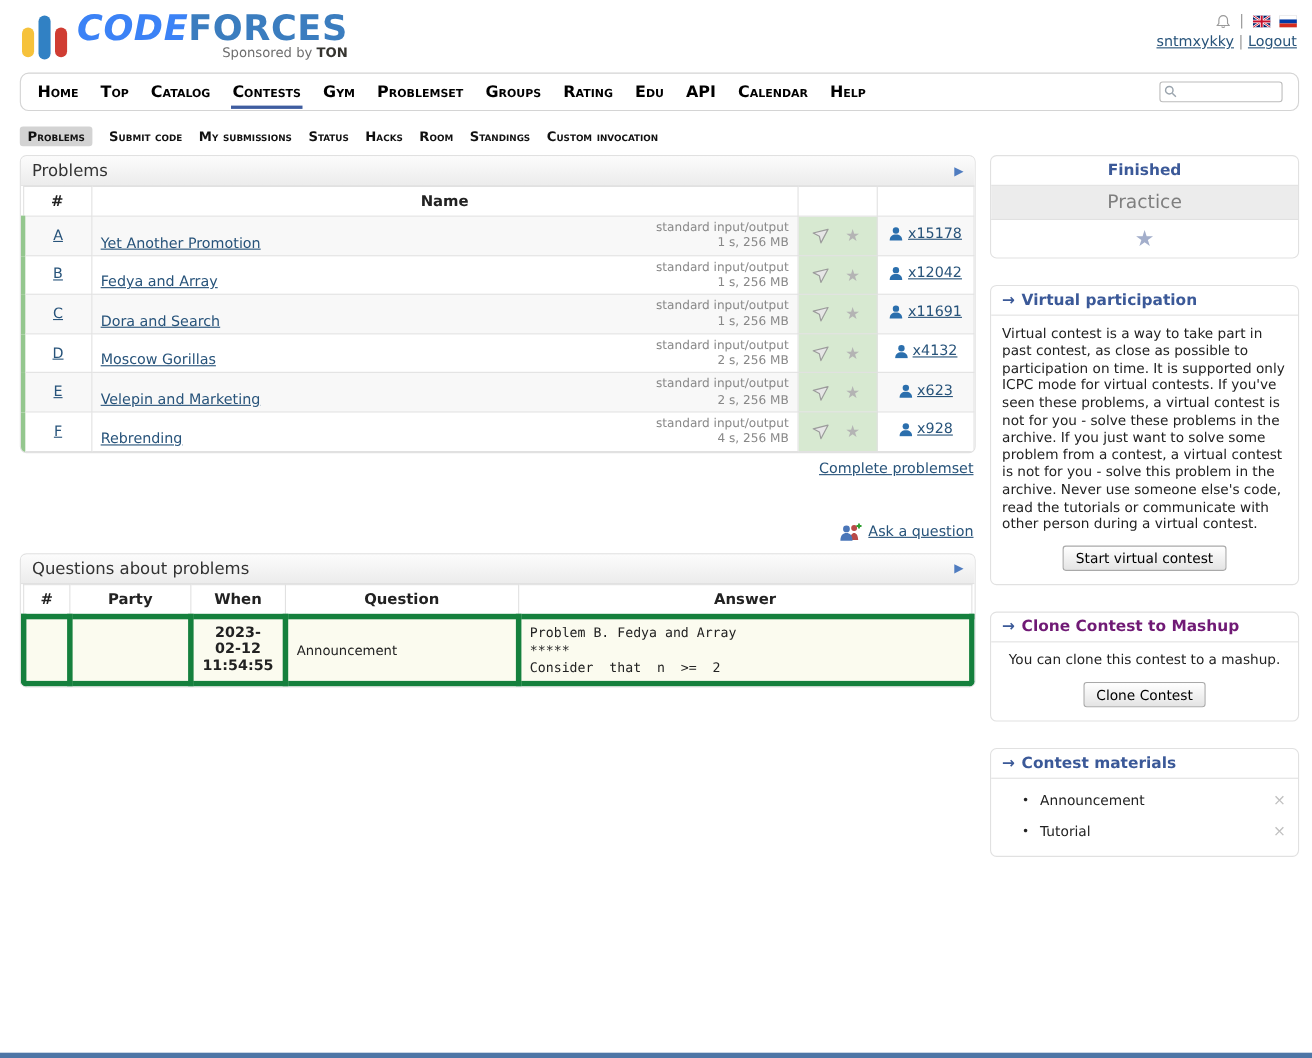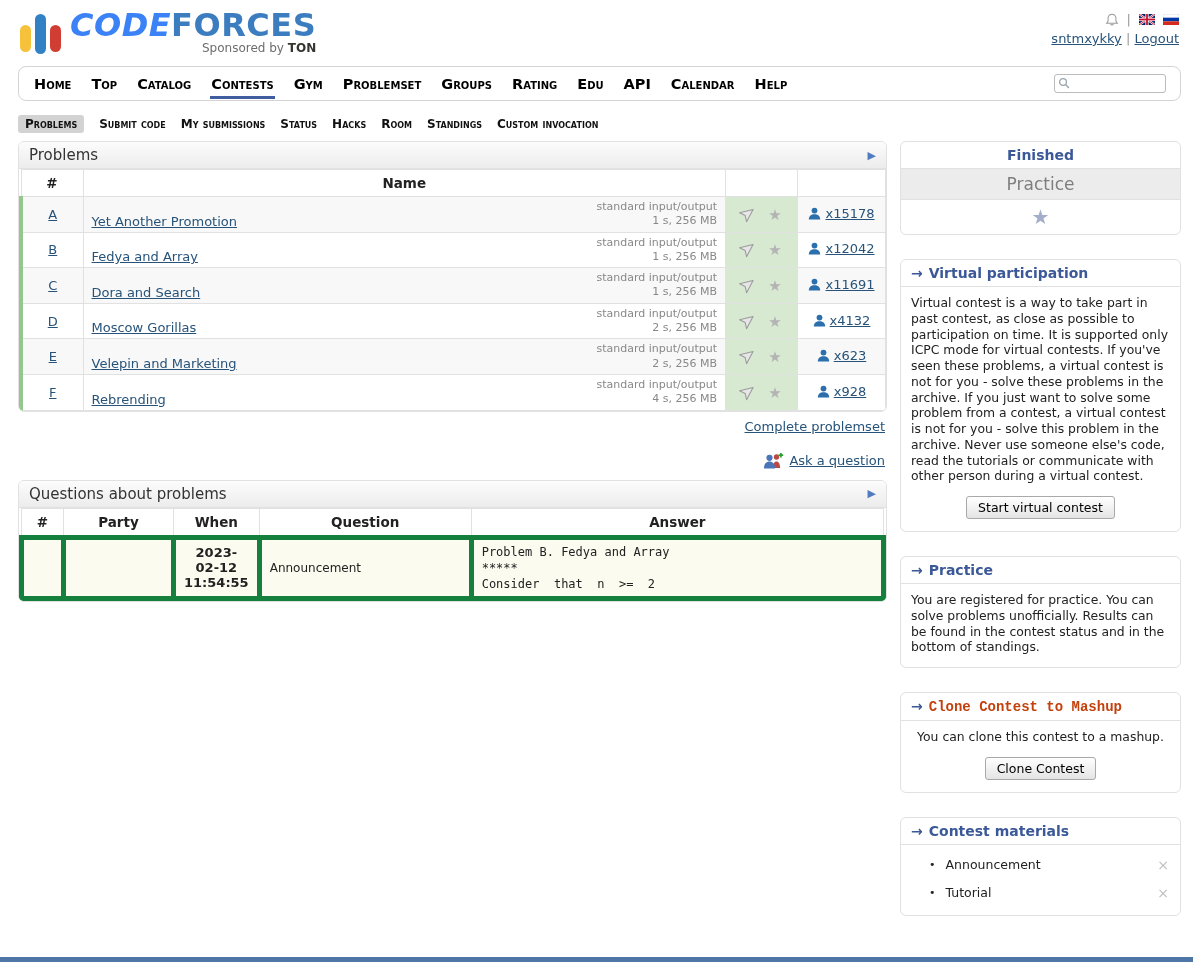--- a/index.html
+++ b/index.html
@@ -66,21 +66,21 @@
   td.p-index { width:58px; text-align:center; border-left:4px solid #94c78e; }
   td.p-name .name-wrap { display:flex; justify-content:space-between; align-items:flex-end; gap:8px; }
   .constraints { text-align:right; color:#888; font-size:11px; line-height:1.3; white-space:nowrap; }
   td.p-act { width:72px; text-align:center; white-space:nowrap; background:#d7e9d1 !important; }
   .plane { display:inline-block; transform:rotate(-38deg); vertical-align:middle; margin-right:7px; }
   .fav-star { color:#b4b4b4; font-size:15px; vertical-align:middle; text-decoration:none; cursor:pointer; }
   td.p-solved { width:88px; text-align:center; white-space:nowrap; }
   td.p-solved a { display:inline-flex; align-items:center; gap:4px; }
 
   .complete-row { text-align:right; margin:7px 2px 0; font-size:13px; }
-  .ask-row { text-align:right; margin:18px 2px 10px; font-size:13px; display:flex; justify-content:flex-end; align-items:center; gap:5px; }
+  .ask-row { text-align:right; margin:41px 2px 10px; font-size:13px; display:flex; justify-content:flex-end; align-items:center; gap:5px; }
 
   
   table.questions { width:100%; border-collapse:collapse; }
   .questions th { border:1px solid #e1e1e1; padding:5px; font-size:13.5px; background:#fff; }
   .questions td { border:5px solid #15803d; padding:4px 8px; vertical-align:middle; }
   .q-num   { width:42px; }
   .q-party { width:110px; }
   .q-when  { width:76px; text-align:center; font-weight:bold; font-size:13px; }
   .q-question { width:212px; font-size:12px; }
   .qrow td { background:#fbfbef; }
@@ -450,30 +450,24 @@
     <div class="roundbox side-box">
       <div class="side-caption">
         <a class="arrow">→</a><a style="color:#3b5998;text-decoration:none;">Virtual participation</a>
       </div>
       <div class="side-body">Virtual contest is a way to take part in past contest, as close as possible to participation on time. It is supported only ICPC mode for virtual contests. If you've seen these problems, a virtual contest is not for you - solve these problems in the archive. If you just want to solve some problem from a contest, a virtual contest is not for you - solve this problem in the archive. Never use someone else's code, read the tutorials or communicate with other person during a virtual contest.</div>
       <div class="btn-row">
         <button class="btn">Start virtual contest</button>
       </div>
     </div>
 
+
     <div class="roundbox side-box">
       <div class="side-caption">
-        <a class="arrow">→</a><a style="color:#3b5998;text-decoration:none;">Practice</a>
-      </div>
-      <div class="side-body" style="padding-bottom:12px;">You are registered for practice. You can solve problems unofficially. Results can be found in the contest status and in the bottom of standings.</div>
-    </div>
-
-    <div class="roundbox side-box">
-      <div class="side-caption">
-        <a class="arrow">→</a><a style="color:#c2410c;text-decoration:none;font-family:Liberation Mono, monospace;">Clone Contest to Mashup</a>
+        <a class="arrow">→</a><a style="color:#701a75;text-decoration:none;">Clone Contest to Mashup</a>
       </div>
       <div class="side-body center">You can clone this contest to a mashup.</div>
       <div class="btn-row">
         <button class="btn">Clone Contest</button>
       </div>
     </div>
 
     <div class="roundbox side-box">
       <div class="side-caption">
         <a class="arrow">→</a><a style="color:#3b5998;text-decoration:none;">Contest materials</a>

